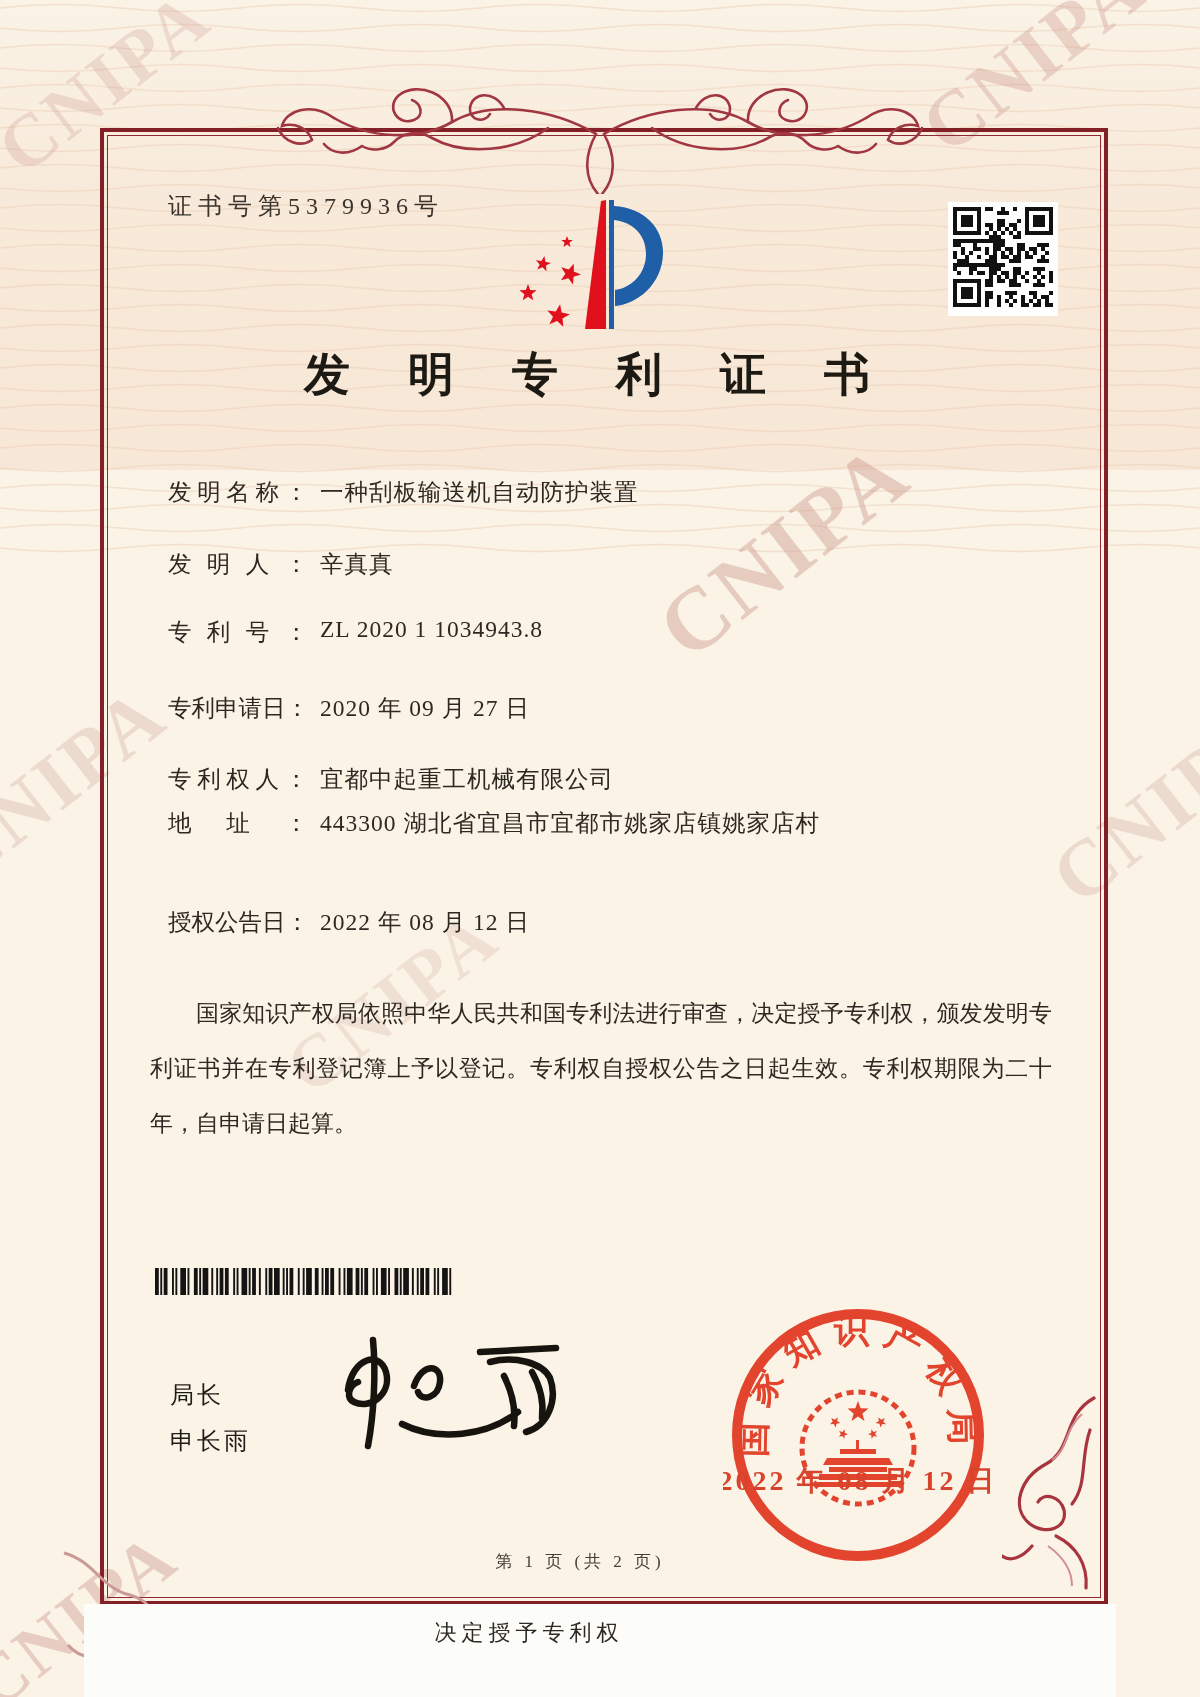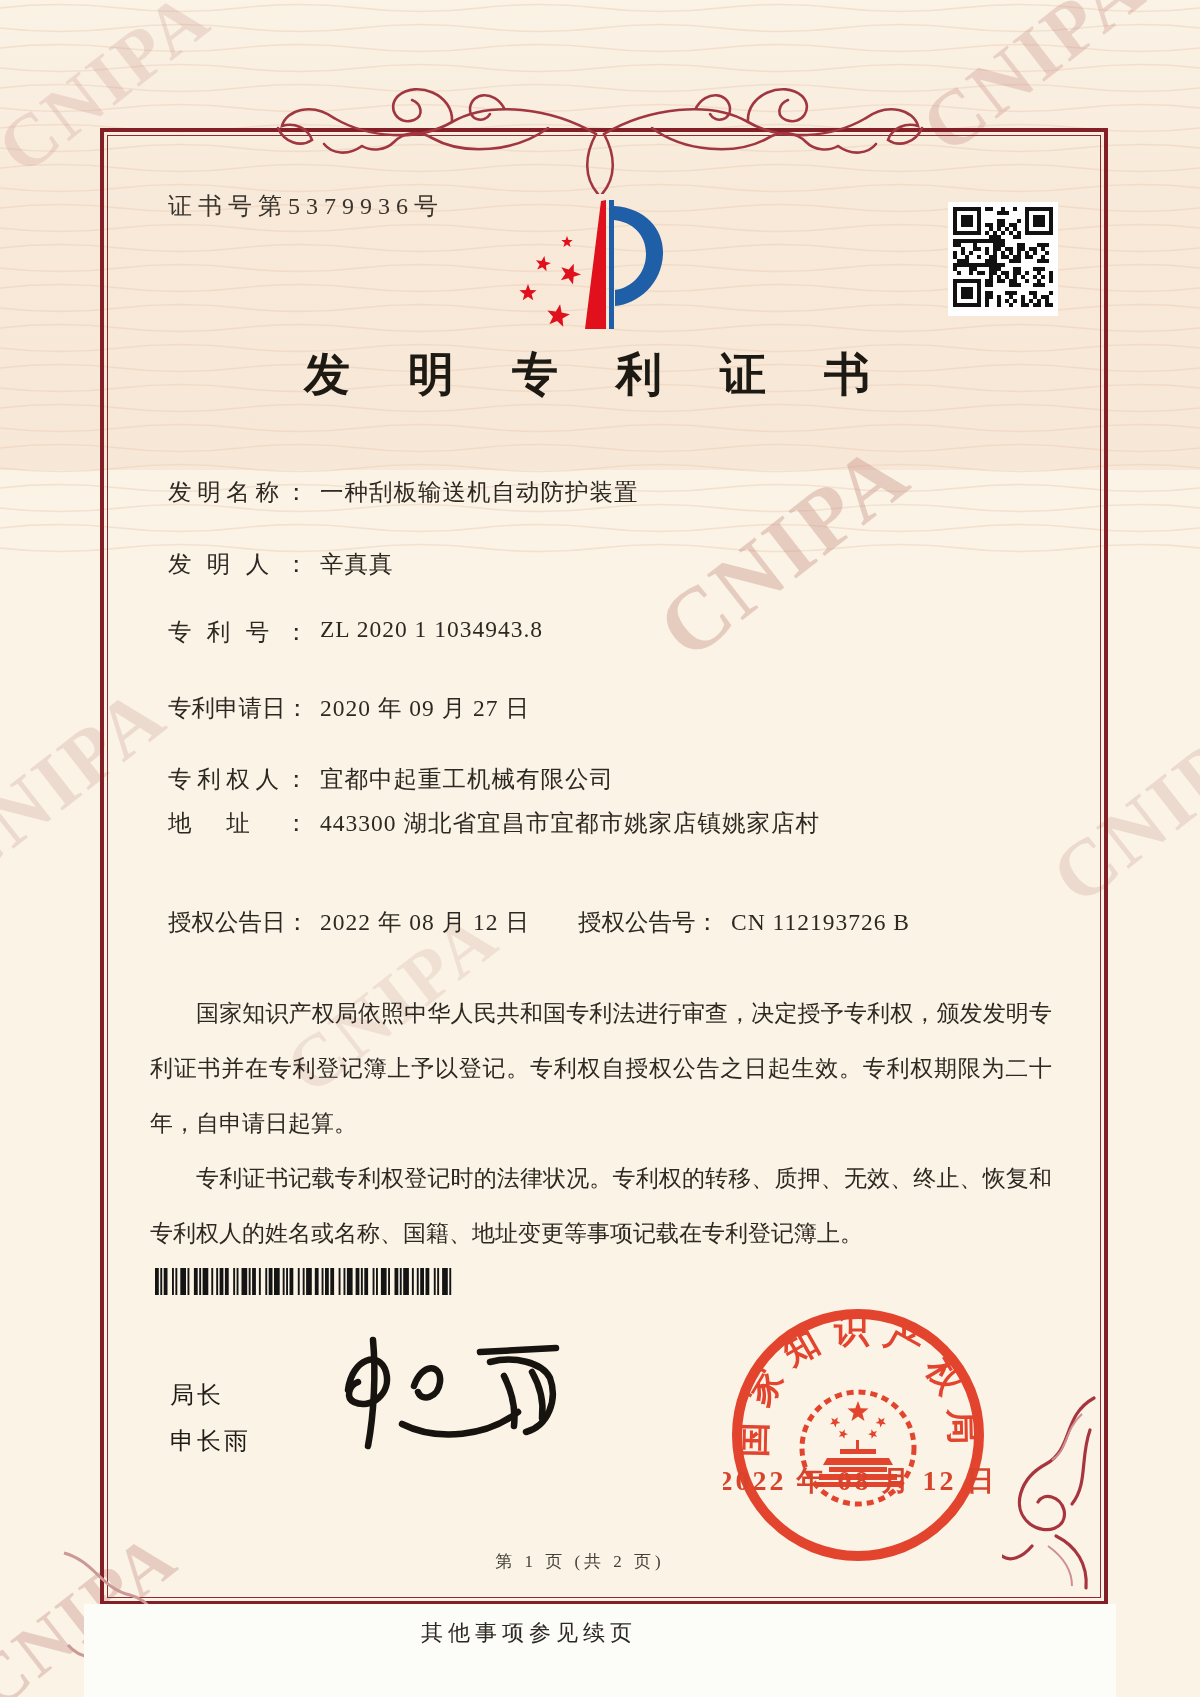--- a/index.html
+++ b/index.html
@@ -375,28 +375,24 @@
   <span class="field-label">专利申请日：</span><span class="field-value">2020 年 09 月 27 日</span>
 </div>
 <div class="abs field-row" style="top:763px;">
   <span class="field-label">专利权人：</span><span class="field-value">宜都中起重工机械有限公司</span>
 </div>
 <div class="abs field-row" style="top:807px;">
   <span class="field-label">地址：</span><span class="field-value">443300  湖北省宜昌市宜都市姚家店镇姚家店村</span>
 </div>
 <div class="abs field-row" style="top:906px;position:absolute;">
   <span class="field-label">授权公告日：</span><span class="field-value">2022 年 08 月 12 日</span>
-  <span class="pair2">
-    <span>授权公告号：</span><span class="field-value">CN 112193726 B</span>
-  </span>
 </div>
 
 <div id="paragraphs" class="abs">
   <p>国家知识产权局依照中华人民共和国专利法进行审查，决定授予专利权，颁发发明专利证书并在专利登记簿上予以登记。专利权自授权公告之日起生效。专利权期限为二十年，自申请日起算。</p>
-  <p>专利证书记载专利权登记时的法律状况。专利权的转移、质押、无效、终止、恢复和专利权人的姓名或名称、国籍、地址变更等事项记载在专利登记簿上。</p>
 </div>
 
 <div id="barcode-wrap" class="abs">
   <svg id="barcode-svg" width="300" height="27" viewBox="0 0 300 27">
       <rect x="0.0" y="0" width="3.8" height="27" fill="#141414"></rect>
       <rect x="5.3" y="0" width="1.9" height="27" fill="#141414"></rect>
       <rect x="8.7" y="0" width="3.8" height="27" fill="#141414"></rect>
       <rect x="17.0" y="0" width="1.9" height="27" fill="#141414"></rect>
       <rect x="20.4" y="0" width="1.9" height="27" fill="#141414"></rect>
       <rect x="25.3" y="0" width="5.7" height="27" fill="#141414"></rect>
@@ -492,14 +488,14 @@
       <rect x="96" y="174" width="78" height="6"></rect>
       <rect x="94" y="182" width="82" height="5"></rect>
     </g>
     <text x="135" y="190" text-anchor="middle" font-size="28" font-weight="bold" fill="#d63a22" letter-spacing="3" font-family="Liberation Serif, DejaVu Serif, serif">2022 年 08 月 12 日</text>
   </svg>
 </div>
 
 <div id="page-number" class="abs">第 1 页 (共 2 页)</div>
 
 <div id="bottom-strip" class="abs">
-  <div id="continuation">其他事项参见续页</div>
+  <div id="continuation">决定授予专利权</div>
 </div>
 
 </body></html>

